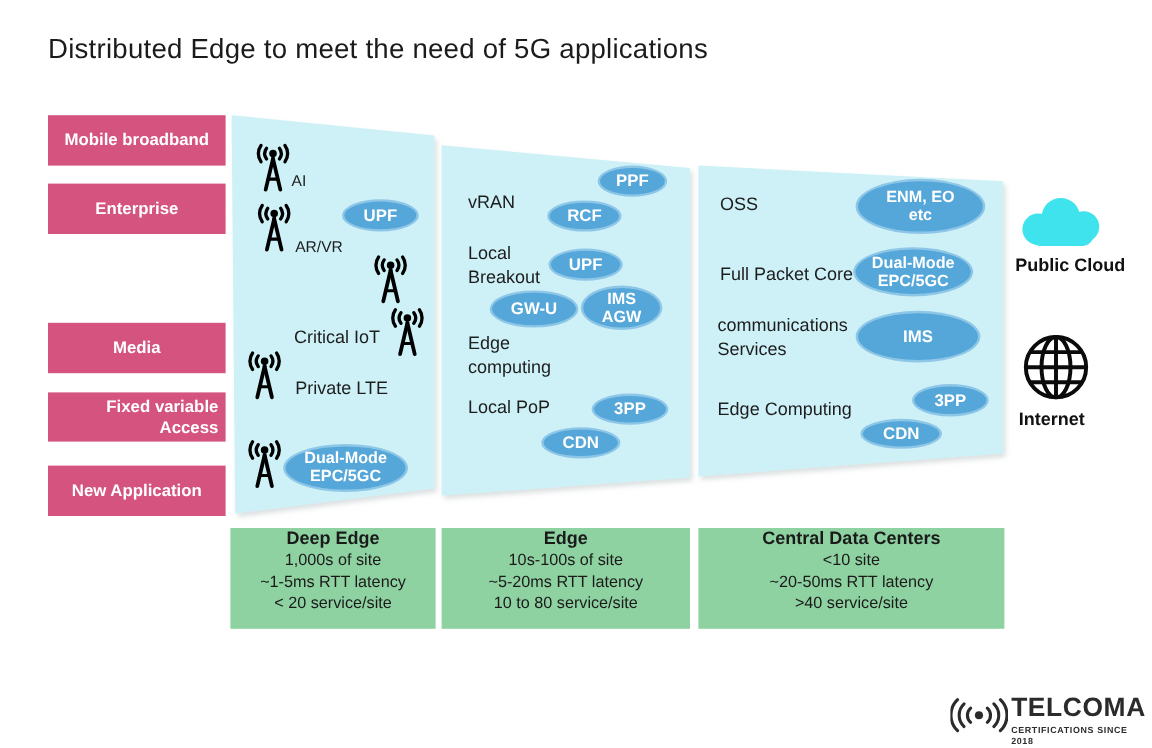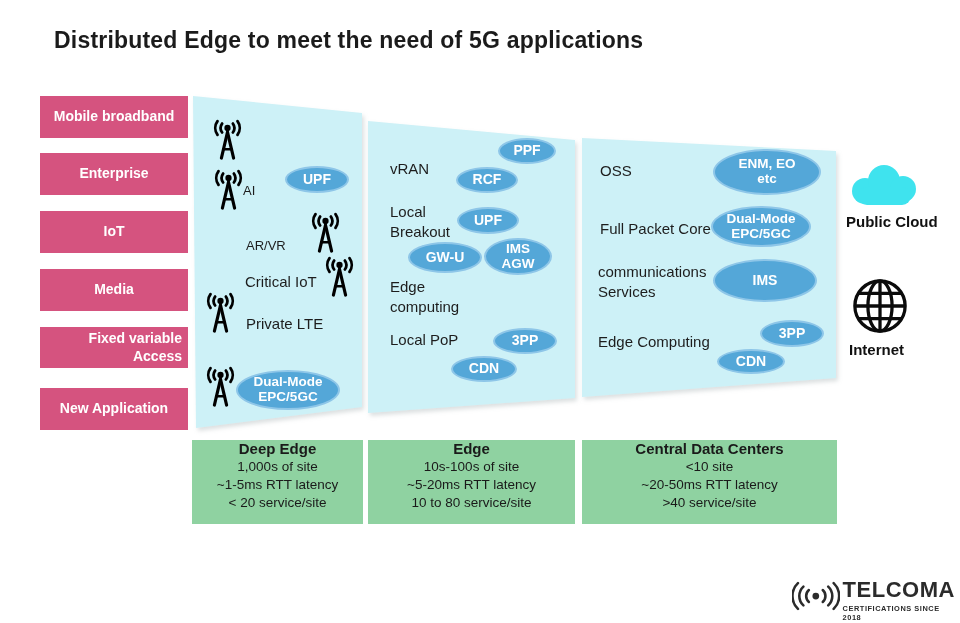--- a/index.html
+++ b/index.html
@@ -10,41 +10,41 @@
     --green:#8fd2a1;
     --cloud:#3fe3ee;
     --ink:#1d1d1d;
   }
   html,body{margin:0;padding:0;background:#fff;}
   .canvas{
     position:relative;width:960px;height:623px;background:#ffffff;overflow:hidden;
     font-family:"Liberation Sans",sans-serif;color:var(--ink);
   }
   .title{
-    position:absolute;left:54px;top:27px;font-size:23px;font-weight:700;
+    position:absolute;left:40px;top:27px;font-size:23px;font-weight:400;
     letter-spacing:.2px;color:#1b1b1b;
   }
   .cat{
     position:absolute;left:40px;width:148px;height:42px;background:var(--pink);
     color:#fff;display:flex;align-items:center;justify-content:center;text-align:right;
     font-size:14px;font-weight:600;line-height:1.25;padding:0 6px;box-sizing:border-box;
   }
   .panels-svg{position:absolute;left:0;top:0;}
   .bubble{
     position:absolute;background:var(--blue);border:2px solid var(--blue-ring);
     border-radius:50%;color:#fff;font-weight:700;display:flex;align-items:center;
     justify-content:center;text-align:center;white-space:pre-line;font-size:14px;
     line-height:1.1;box-sizing:border-box;
   }
   .bubble.two{font-size:13.5px;}
   .lbl{
     position:absolute;color:var(--ink);font-size:15px;font-weight:500;line-height:1.32;
     white-space:pre-line;
   }
-  .lbl.sm{font-size:13px;margin-top:40px;}
+  .lbl.sm{font-size:13px;}
   .ant{position:absolute;}
   .tier{
     position:absolute;top:440px;height:84px;background:var(--green);color:#1a1a1a;
     display:flex;flex-direction:column;align-items:center;justify-content:flex-start;
     text-align:center;box-sizing:border-box;
   }
   .tier .t{font-size:15px;font-weight:700;margin-bottom:1px;}
   .tier .l{font-size:13.5px;font-weight:500;line-height:1.34;}
   .cloudlbl{position:absolute;font-size:15px;font-weight:600;color:#111;}
   .logo{position:absolute;left:792px;top:576px;display:flex;align-items:flex-start;}
@@ -73,21 +73,20 @@
           <path d="M15.7 31 L24.3 31" stroke-width="2.8"></path>
         </g>
       </g>
     </defs>
   </svg>
 
   <div class="title">Distributed Edge to meet the need of 5G applications</div>
 
   <div class="cat" style="top:96px">Mobile broadband</div>
   <div class="cat" style="top:153px">Enterprise</div>
-  <div class="cat" style="top:211px">IoT</div>
   <div class="cat" style="top:269px">Media</div>
   <div class="cat" style="top:327px;height:41px">Fixed variable Access</div>
   <div class="cat" style="top:388px">New Application</div>
 
   <svg class="panels-svg" width="960" height="623">
     <defs>
       <filter id="soft" x="-10%" y="-10%" width="125%" height="125%">
         <feDropShadow dx="2" dy="3" stdDeviation="2" flood-color="#9aa5a8" flood-opacity="0.35"></feDropShadow>
       </filter>
     </defs>

